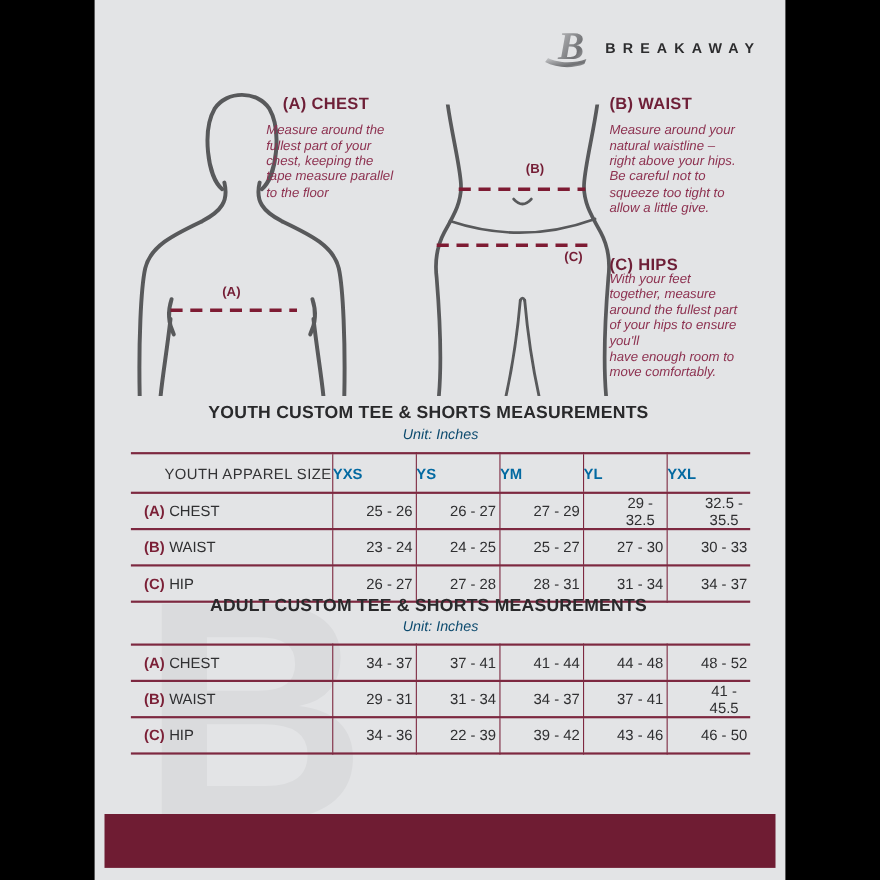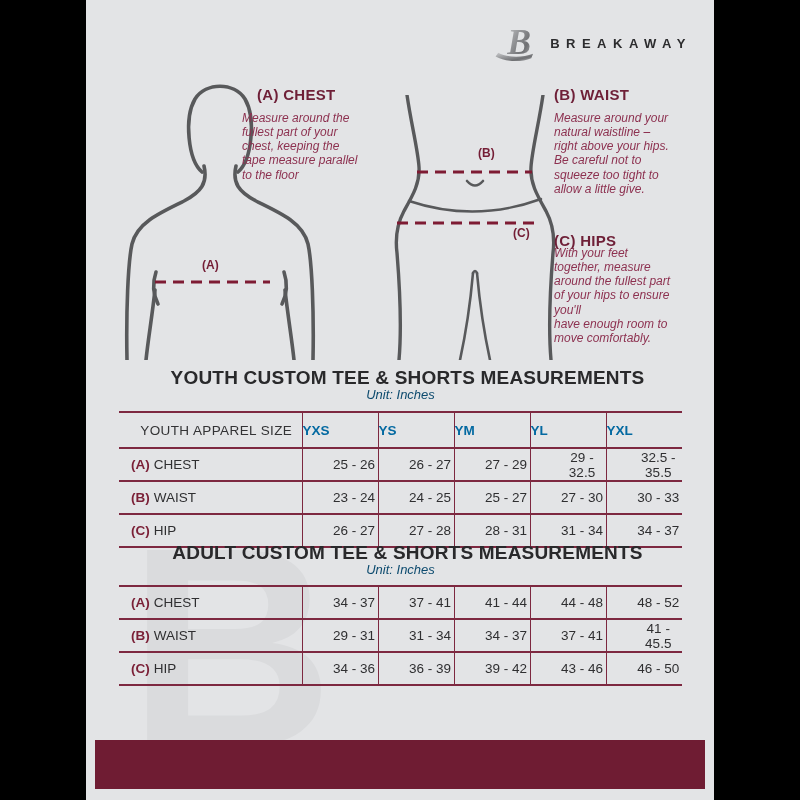--- a/index.html
+++ b/index.html
@@ -15,31 +15,31 @@
   .hdr-logo{position:absolute;right:22px;top:22px;display:flex;align-items:center;gap:8px;z-index:2;}
   .brand-name{font-size:13px;font-weight:bold;letter-spacing:6.5px;color:#2c2c2e;}
 
   
   .fig{position:absolute;z-index:1;}
   .guide-h{position:absolute;font-size:15px;font-weight:bold;color:#6e1f37;letter-spacing:.3px;z-index:2;}
   .guide-p{position:absolute;font-size:12px;font-style:italic;color:#8d3150;line-height:1.18;white-space:pre-line;z-index:2;}
   .marker{position:absolute;font-size:12px;font-weight:bold;color:#741d35;z-index:2;}
 
   
-  .sec-title{position:absolute;left:40px;width:563px;text-align:center;font-size:19px;font-weight:bold;color:#29292b;letter-spacing:.2px;z-index:1;}
+  .sec-title{position:absolute;left:22px;width:563px;text-align:center;font-size:16px;font-weight:bold;color:#29292b;letter-spacing:.2px;z-index:1;}
   .sec-unit{position:absolute;left:33px;width:563px;text-align:center;font-size:13px;font-style:italic;color:#0c4a6e;z-index:1;}
 
   
   table.tbl{position:absolute;left:33px;width:563px;border-collapse:collapse;table-layout:fixed;z-index:1;}
   .tbl tr{border-top:2px solid #7d2840;}
   .tbl{border-bottom:2px solid #7d2840;}
   .tbl th,.tbl td{border-left:1.5px solid #7d2840;padding:0;font-weight:normal;}
   .tbl th:first-child,.tbl td:first-child{border-left:none;}
   .tbl .hrow th{height:34px;font-size:13.5px;text-align:left;font-weight:bold;color:#0369a1;}
-  .tbl .hrow th:first-child{text-align:center;padding-left:12px;font-weight:normal;font-size:13.5px;letter-spacing:.4px;color:#333335;}
+  .tbl .hrow th:first-child{text-align:right;padding-left:12px;font-weight:normal;font-size:13.5px;letter-spacing:.4px;color:#333335;}
   .tbl td{height:31px;text-align:center;font-size:13.5px;color:#2f2f31;padding-left:28px;}
   .tbl td:first-child{text-align:left;padding-left:12px;}
   .row-prefix{font-weight:bold;color:#7a1f36;margin-right:4px;}
 
   
   .footer-bar{position:absolute;left:9px;top:740px;width:610px;height:49px;background:#6f1c33;z-index:2;}
 </style>
 </head>
 <body>
 
@@ -191,21 +191,21 @@
       <td><span class="row-prefix">(B)</span><span>WAIST</span></td>
       <td>29 - 31</td>
       <td>31 - 34</td>
       <td>34 - 37</td>
       <td>37 - 41</td>
       <td>41 - 45.5</td>
     </tr>
     <tr>
       <td><span class="row-prefix">(C)</span><span>HIP</span></td>
       <td>34 - 36</td>
-      <td>36 - 39</td>
+      <td>22 - 39</td>
       <td>39 - 42</td>
       <td>43 - 46</td>
       <td>46 - 50</td>
     </tr>
   </tbody>
     </table>
 
   <div class="footer-bar"></div>
 
 </div>

